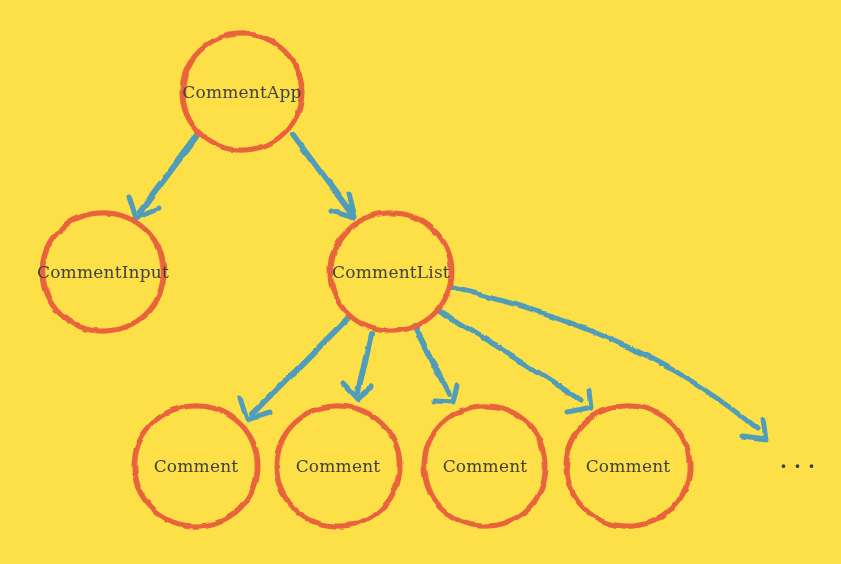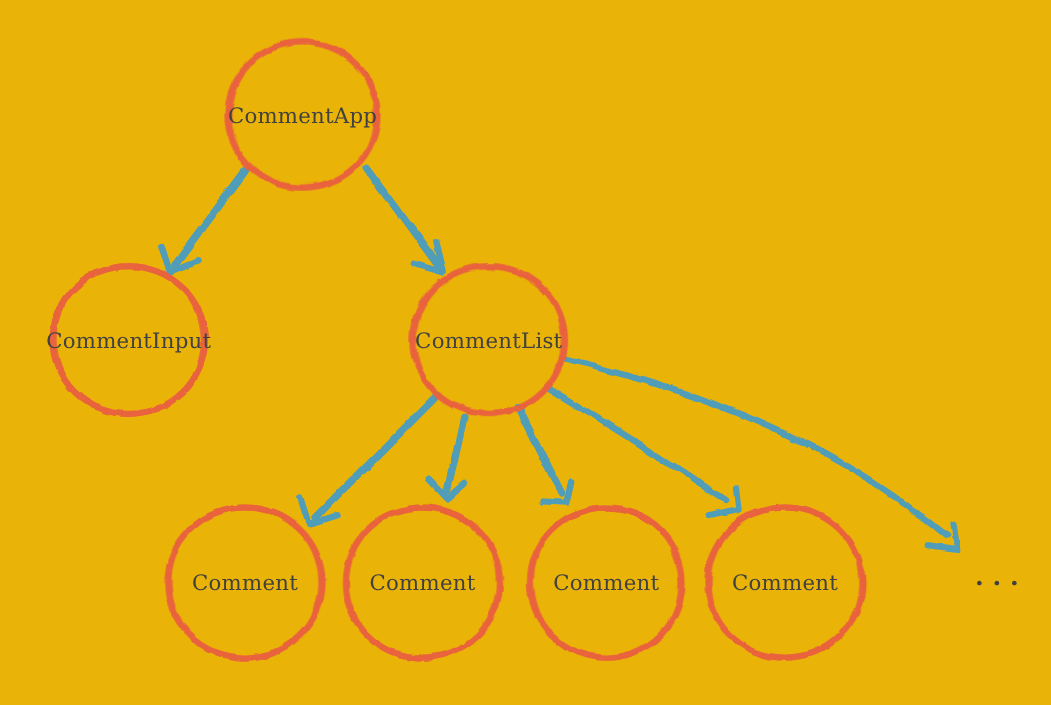--- a/index.html
+++ b/index.html
@@ -5,21 +5,21 @@
   html, body {
     margin: 0;
     padding: 0;
     background: #f4f3ee;
     font-family: "DejaVu Serif", "Liberation Serif", serif;
   }
   .stage {
     position: relative;
     width: 841px;
     height: 564px;
-    background: #eab308;
+    background: #fde047;
     overflow: hidden;
   }
   svg { display: block; }
   .node-ring {
     fill: none;
     stroke: #e9633e;
     stroke-linecap: round;
   }
   .node-ring.outer { stroke-width: 5; }
   .node-ring.inner { stroke-width: 3; opacity: 0.85; }

